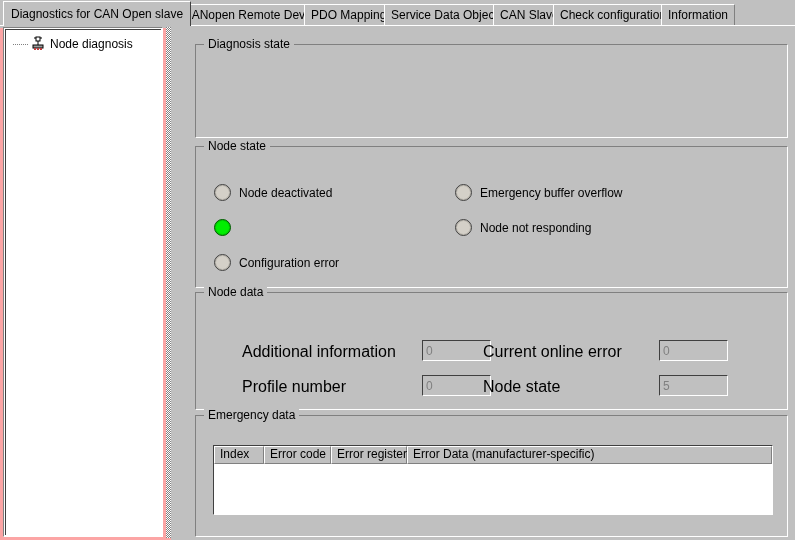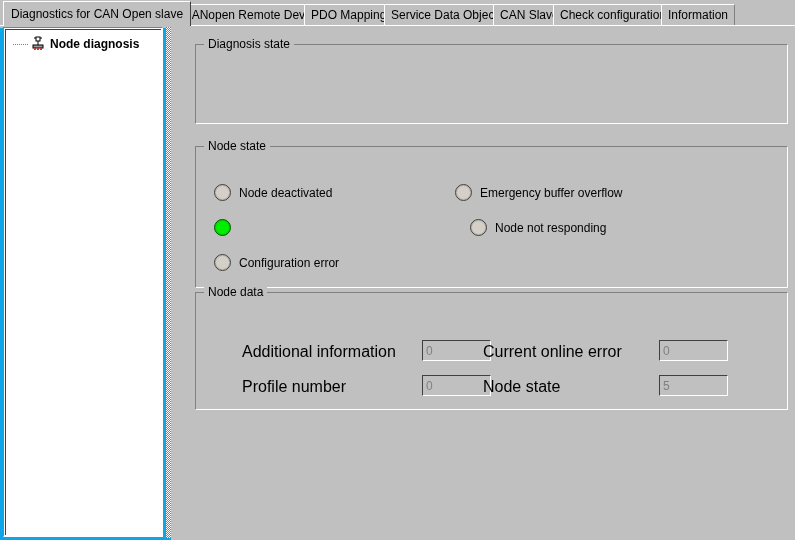--- a/index.html
+++ b/index.html
@@ -13,21 +13,21 @@
     font-family: "Liberation Sans", sans-serif;
     font-size: 12px;
     color: #000000;
     overflow: hidden;
   }
 
   #app {
     position: relative;
     width: 795px;
     height: 540px;
-    background: #0ea5e9;
+    background: #fca5a5;
   }
 
   
   .tabstrip {
     position: absolute;
     left: 0;
     top: 0;
     width: 795px;
     height: 27px;
     background: #c0c0c0;
@@ -104,21 +104,20 @@
   }
   .tree-item {
     position: absolute;
     left: 6px;
     top: 5px;
     height: 18px;
     display: flex;
     align-items: center;
     cursor: default;
     white-space: nowrap;
-    font-weight: bold;
   }
   .tree-connector {
     width: 18px;
     height: 16px;
     position: relative;
   }
   .tree-connector::before {
     content: "";
     position: absolute;
     left: 1px;
@@ -362,21 +361,21 @@
         </span>
         <span class="tree-label">Node diagnosis</span>
       </div>
     </div>
   </div>
 
   <div class="splitter"></div>
 
   <div class="mainpane">
 
-    <div class="group" style="left:24px; top:17px; width:593px; height:80px;">
+    <div class="group" style="left:24px; top:17px; width:593px; height:94px;">
       <div class="group-inner"></div>
       <span class="group-title">Diagnosis state</span>
 
     </div>
 
     <div class="group" style="left:24px; top:119px; width:593px; height:142px;">
       <div class="group-inner"></div>
       <span class="group-title">Node state</span>
 
       <div class="ledrow" style="left:18px; top:37px;">
@@ -391,21 +390,21 @@
       <div class="ledrow" style="left:259px; top:37px;">
         <span class="led"></span>
         <span class="lbl">Emergency buffer overflow</span>
       </div>
 
       <div class="ledrow" style="left:18px; top:107px;">
         <span class="led"></span>
         <span class="lbl">Configuration error</span>
       </div>
 
-      <div class="ledrow" style="left:274px; top:72px;text-align:right;">
+      <div class="ledrow" style="left:259px; top:72px;text-align:right;">
         <span class="led"></span>
         <span class="lbl">Node not responding</span>
       </div>
     </div>
 
     <div class="group" style="left:24px; top:265px; width:593px; height:118px;">
       <div class="group-inner"></div>
       <span class="group-title">Node data</span>
 
       <span class="fieldlabel" style="left:46px; top:52px;">Additional information</span>
@@ -422,15 +421,29 @@
       <div class="textfield" style="left:463px; top:47px; width:69px; height:21px;">
         <span>0</span>
       </div>
 
       <span class="fieldlabel" style="left:287px; top:87px;">Node state</span>
       <div class="textfield" style="left:463px; top:82px; width:69px; height:21px;">
         <span>5</span>
       </div>
     </div>
 
+    <div class="group" style="left:24px; top:388px; width:593px; height:122px;">
+      <div class="group-inner"></div>
+      <span class="group-title">Emergency data</span>
+
+      <div class="listbox" style="left:17px; top:29px; width:560px; height:70px;">
+        <div class="listheader">
+          <div class="colhead" style="width:50px;">Index</div>
+          <div class="colhead" style="width:67px;">Error code</div>
+          <div class="colhead" style="width:76px;">Error register</div>
+          <div class="colhead" style="flex:1 1 auto;">Error Data (manufacturer-specific)</div>
+        </div>
+        <div class="listbody"></div>
+      </div>
+    </div>
 
   </div>
 </div>
 
 </body></html>

